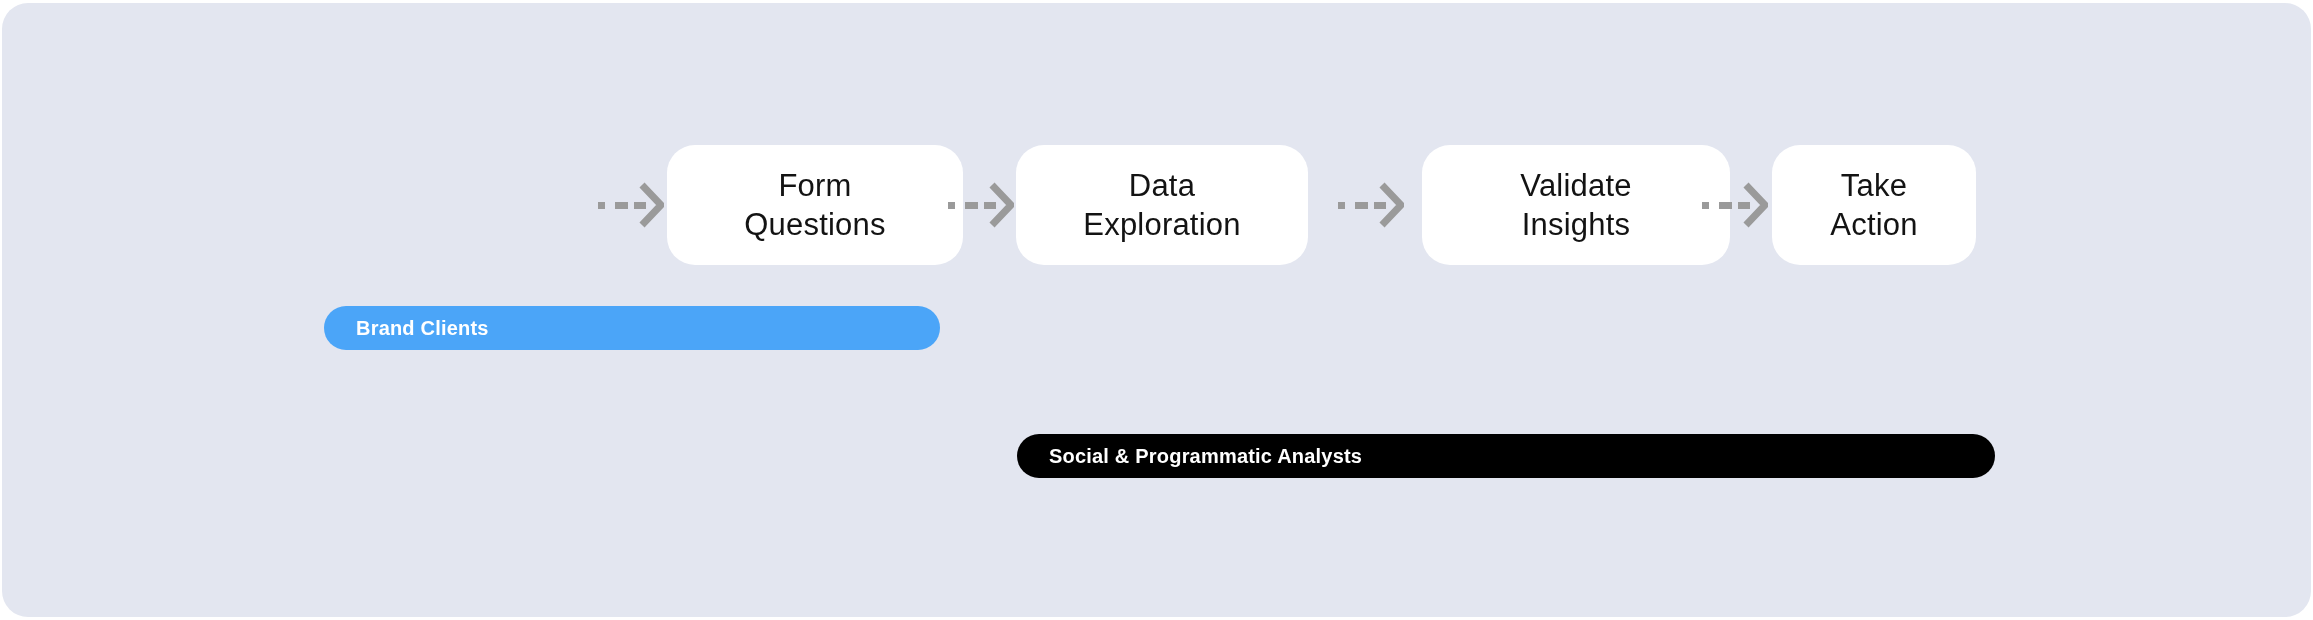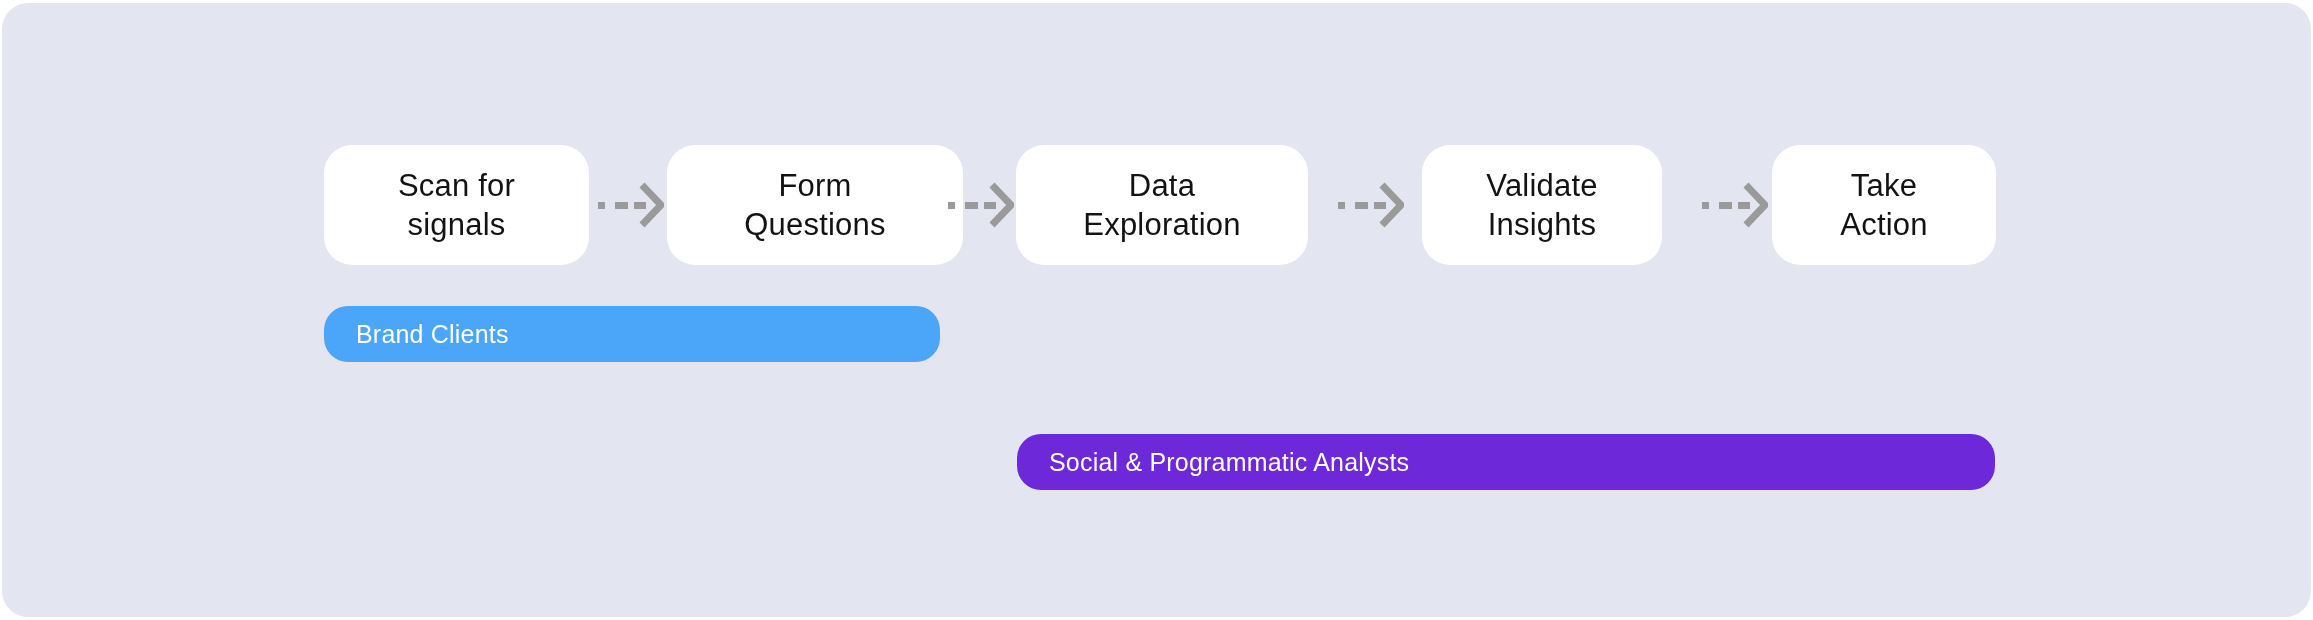--- a/index.html
+++ b/index.html
@@ -35,55 +35,53 @@
     letter-spacing: 0.2px;
   }
   .connector {
     position: absolute;
     top: 178px;
     width: 66px;
     height: 48px;
   }
   .role-bar {
     position: absolute;
-    height: 56px;
+    height: 44px;
     border-radius: 24px;
     display: flex;
     align-items: center;
     box-sizing: border-box;
     padding-left: 32px;
     color: #ffffff;
-    font-size: 25px;
-    font-weight: 400;
+    font-size: 20px;
+    font-weight: 700;
     letter-spacing: 0.2px;
     white-space: nowrap;
   }
   .bar-brand    { left: 322px;  top: 303px; width: 616px;  background: #4BA5F8; }
   .bar-strat    { left: 322px;  top: 367px; width: 1671px; background: #0F76F2; }
-  .bar-analyst  { left: 1015px; top: 431px; width: 978px;  background: #6d28d9; }
+  .bar-analyst  { left: 1015px; top: 431px; width: 978px;  background: #000000; }
 </style>
 </head>
 <body>
 
 <div class="page">
   <div class="panel">
 
-    <div class="stage-box" style="left:322px;  width:265px;">Scan for
-signals</div>
 
     <div class="stage-box" style="left:665px;  width:296px;">Form
 Questions</div>
 
     <div class="stage-box" style="left:1014px; width:292px;">Data
 Exploration</div>
 
-    <div class="stage-box" style="left:1420px; width:240px;">Validate
+    <div class="stage-box" style="left:1420px; width:308px;">Validate
 Insights</div>
 
-    <div class="stage-box" style="left:1770px; width:224px;">Take
+    <div class="stage-box" style="left:1770px; width:204px;">Take
 Action</div>
 
     <div class="connector" style="left:596px;">
       <svg width="66" height="48" viewBox="0 0 66 48">
         <rect x="0" y="21" width="7" height="7" fill="#9A9A9A"></rect>
         <rect x="17" y="21" width="13" height="7" fill="#9A9A9A"></rect>
         <rect x="36" y="21" width="12" height="7" fill="#9A9A9A"></rect>
         <path d="M44 4 L63 24 L44 44" fill="none" stroke="#9A9A9A" stroke-width="7"></path>
       </svg>
     </div>

